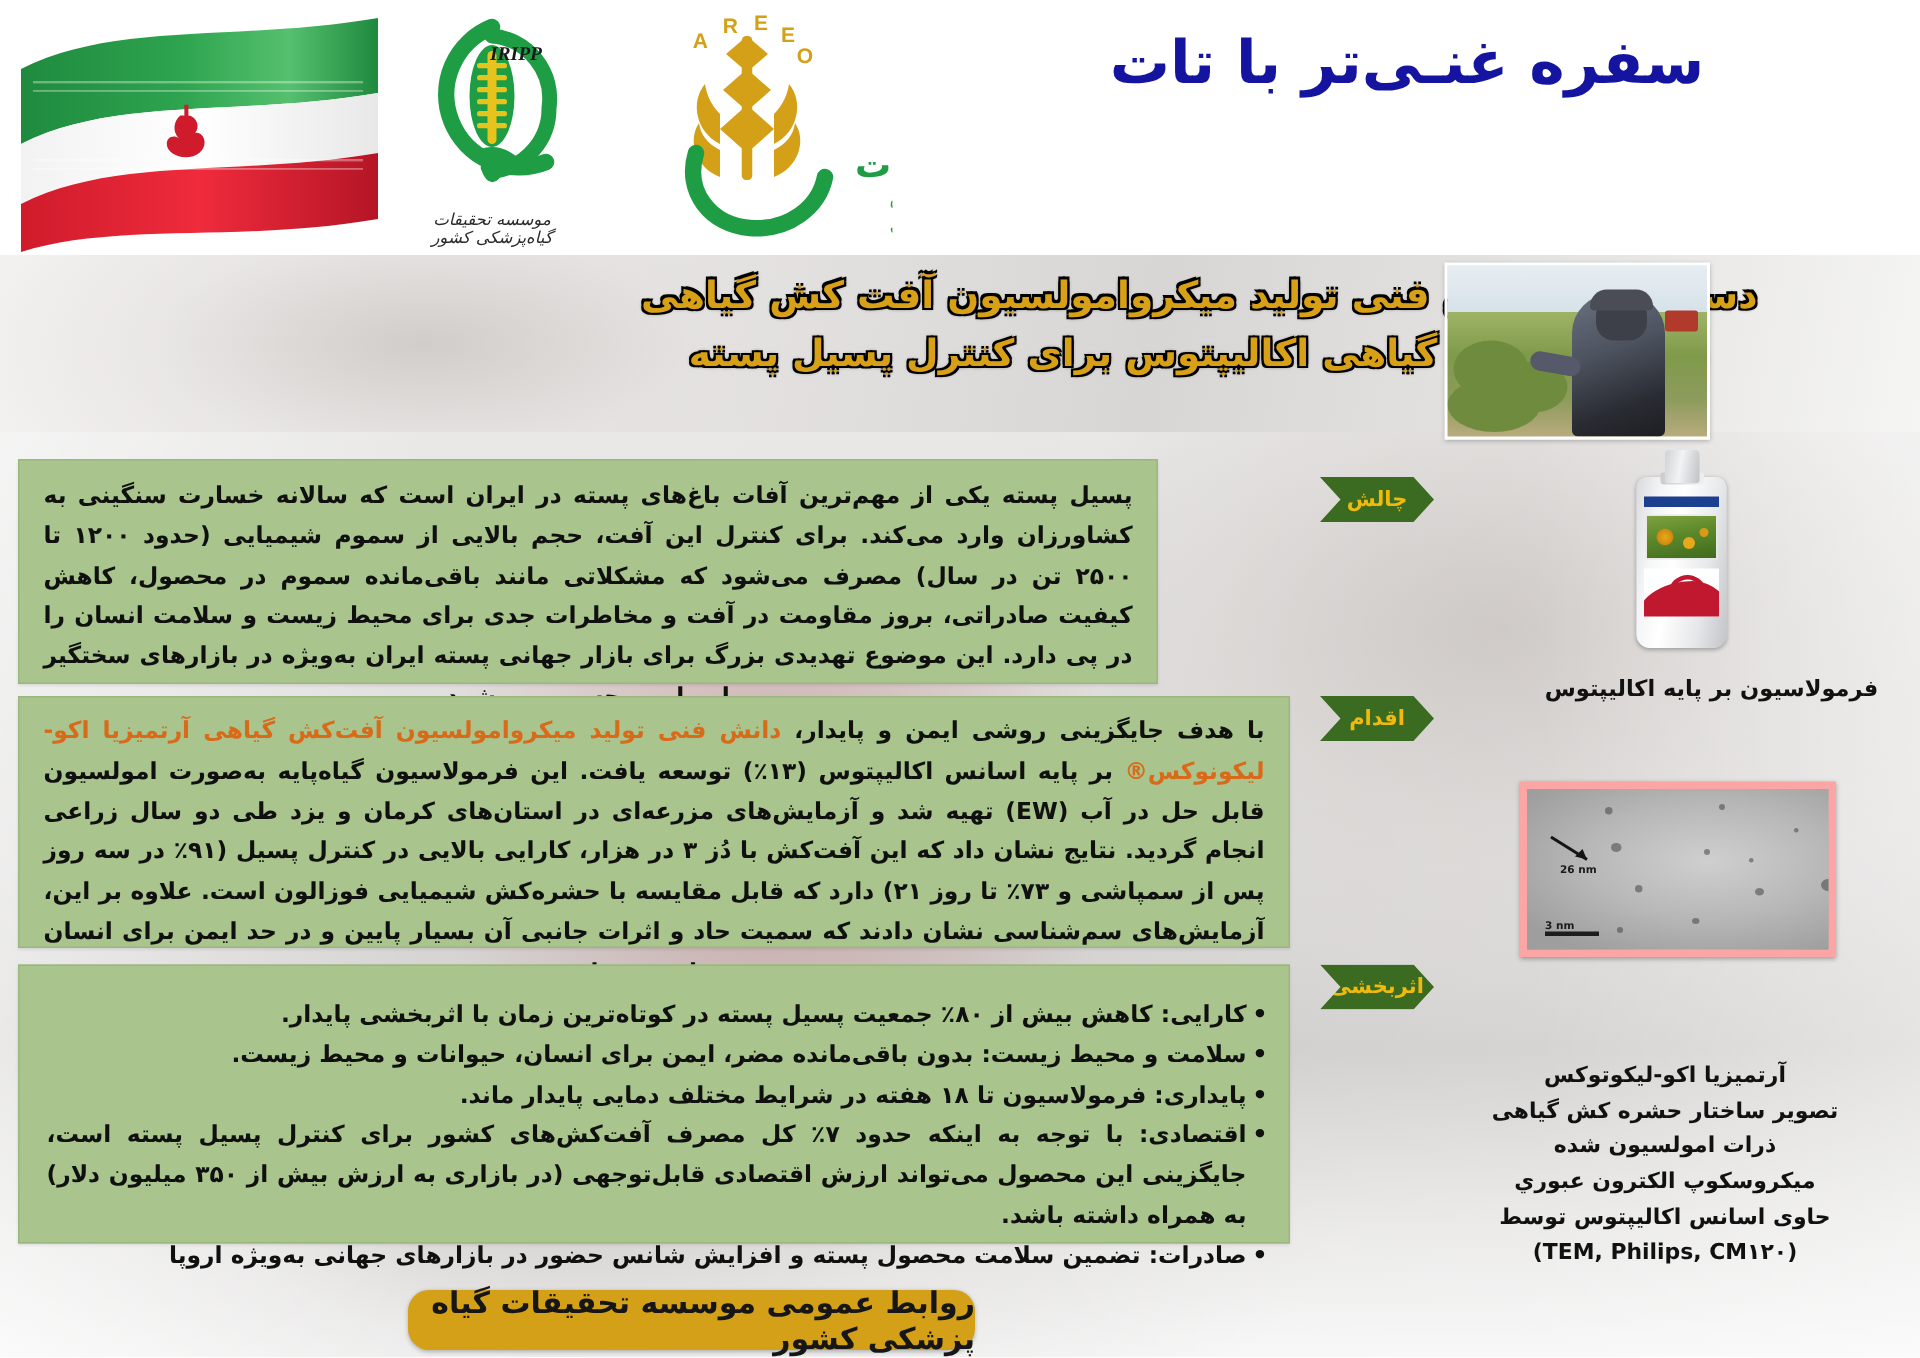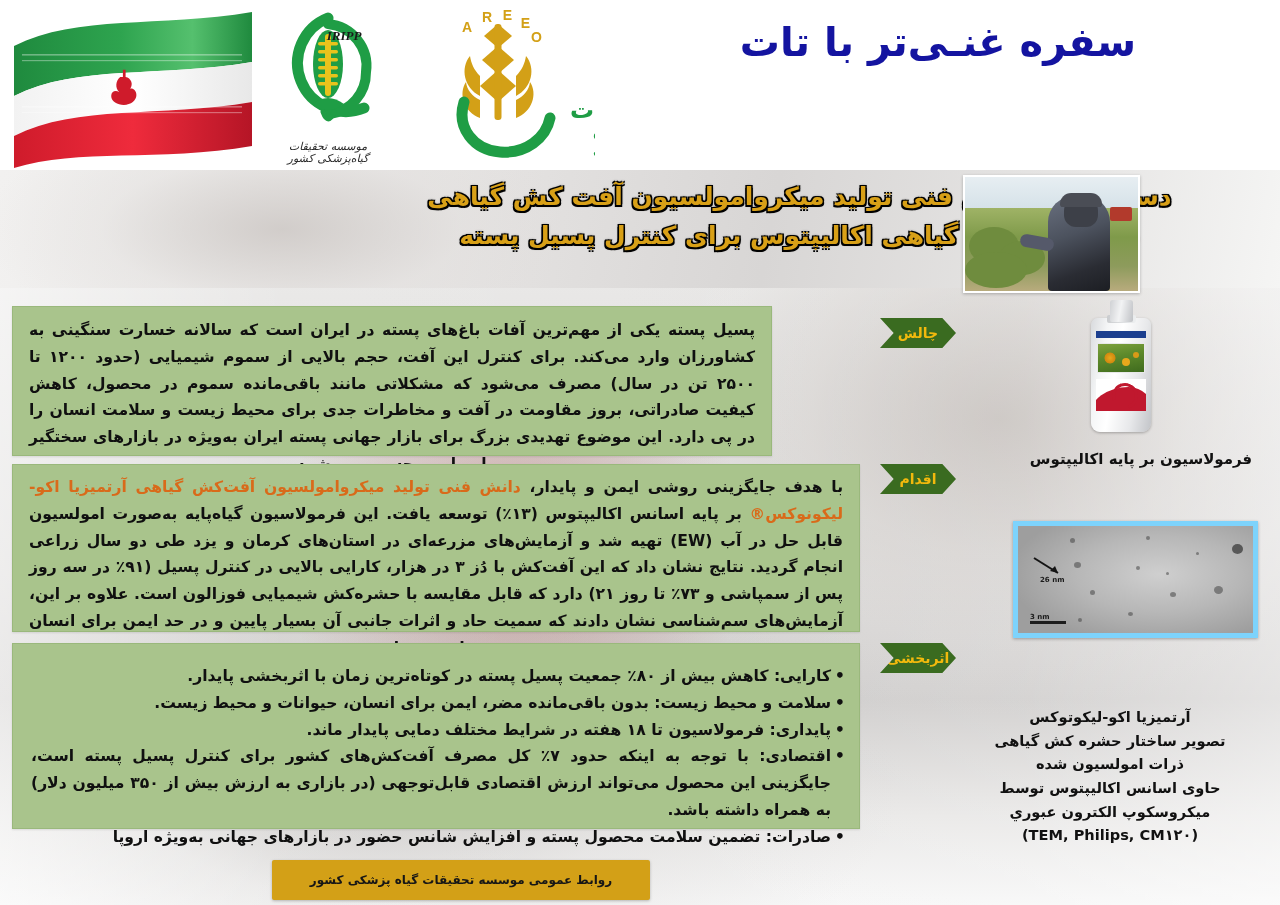--- a/index.html
+++ b/index.html
@@ -309,23 +309,23 @@
   #caption-bottle {
     left: 976px; top: 450px;
     width: 330px;
     font-size: 15px;
   }
 
   
   .tem-frame {
     position: absolute;
     left: 1013px; top: 521px;
-    width: 245px; height: 117px;
+    width: 211px; height: 117px;
     z-index: 8;
-    background: #7dd3fc;
+    background: #fca5a5;
     padding: 5px;
     box-shadow: 0 1px 3px rgba(0,0,0,0.3);
   }
   .tem-img {
     position: relative;
     width: 100%; height: 100%;
     overflow: hidden;
     background:
       radial-gradient(ellipse 150px 70px at 60% 45%, #cfcfcf 0%, #b7b7b7 55%, #9e9e9e 100%),
       linear-gradient(110deg,#8d8d8d 0%, #b4b4b4 40%, #c9c9c9 60%, #a5a5a5 100%);
@@ -370,24 +370,24 @@
     line-height: 1.62;
   }
   #caption-tem .ltr { direction: ltr; unicode-bidi: embed; }
 
   
   .footer-bar {
     position: absolute;
     left: 272px; top: 860px;
     width: 378px; height: 40px;
     background: #d3a017;
-    border-radius: 2px;
+    border-radius: 14px;
     color: #161616;
     font-weight: bold;
-    font-size: 12px;
+    font-size: 20px;
     display: flex;
     align-items: center;
     justify-content: center;
     direction: rtl;
     z-index: 9;
     box-shadow: 0 1px 3px rgba(0,0,0,0.25);
   }
 </style>
 </head>
 <body>
@@ -565,22 +565,22 @@
       <div class="tem-label-26">26 nm</div>
       <div class="tem-scalebar"></div>
       <div class="tem-label-scale">3 nm</div>
     </div>
   </div>
 
   <div class="caption" id="caption-tem">
     <div>آرتمیزیا اکو-لیکوتوکس</div>
     <div>تصویر ساختار حشره کش گیاهی</div>
     <div>ذرات امولسیون شده</div>
+    <div>میکروسکوپ الکترون عبوري</div>
     <div>حاوی اسانس اکالیپتوس توسط</div>
-    <div>میکروسکوپ الکترون عبوري</div>
     <div class="ltr">(TEM, Philips, CM۱۲۰)</div>
   </div>
 
   <div class="footer-bar">
     <span>روابط عمومی موسسه تحقیقات گیاه پزشکی کشور</span>
   </div>
 
 </div>
 
 </body></html>

